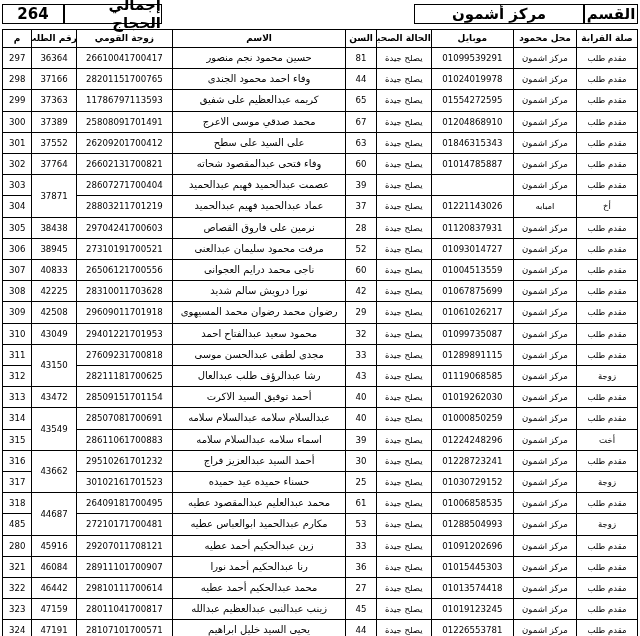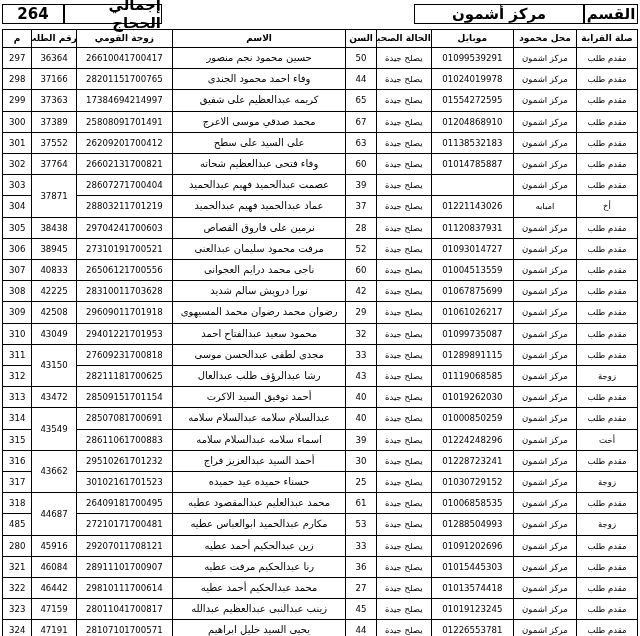--- a/index.html
+++ b/index.html
@@ -100,21 +100,21 @@
         <th>رقم الطلب</th>
         <th>م</th>
       </tr>
     </thead>
     <tbody id="tbody">
         <tr>
           <td class="">مقدم طلب</td>
           <td class="">مركز اشمون</td>
           <td class="num">01099539291</td>
           <td class="">يصلح جيدة</td>
-          <td class="num">50</td>
+          <td class="num">81</td>
           <td class="name">حسين محمود نجم منصور</td>
           <td class="num">26610041700417</td>
           <td class="num">36364</td>
           <td class="num">297</td>
         </tr>
         <tr>
           <td class="">مقدم طلب</td>
           <td class="">مركز اشمون</td>
           <td class="num">01024019978</td>
           <td class="">يصلح جيدة</td>
@@ -124,53 +124,53 @@
           <td class="num">37166</td>
           <td class="num">298</td>
         </tr>
         <tr>
           <td class="">مقدم طلب</td>
           <td class="">مركز اشمون</td>
           <td class="num">01554272595</td>
           <td class="">يصلح جيدة</td>
           <td class="num">65</td>
           <td class="name">كريمه عبدالعظيم على شفيق</td>
-          <td class="num">17384694214997</td>
+          <td class="num">11786797113593</td>
           <td class="num">37363</td>
           <td class="num">299</td>
         </tr>
         <tr>
           <td class="">مقدم طلب</td>
           <td class="">مركز اشمون</td>
           <td class="num">01204868910</td>
           <td class="">يصلح جيدة</td>
           <td class="num">67</td>
           <td class="name">محمد صدقي موسى الاعرج</td>
           <td class="num">25808091701491</td>
           <td class="num">37389</td>
           <td class="num">300</td>
         </tr>
         <tr>
           <td class="">مقدم طلب</td>
           <td class="">مركز اشمون</td>
-          <td class="num">01138532183</td>
+          <td class="num">01846315343</td>
           <td class="">يصلح جيدة</td>
           <td class="num">63</td>
           <td class="name">على السيد على سطح</td>
           <td class="num">26209201700412</td>
           <td class="num">37552</td>
           <td class="num">301</td>
         </tr>
         <tr>
           <td class="">مقدم طلب</td>
           <td class="">مركز اشمون</td>
           <td class="num">01014785887</td>
           <td class="">يصلح جيدة</td>
           <td class="num">60</td>
-          <td class="name">وفاء فتحى عبدالعظيم شحاته</td>
+          <td class="name">وفاء فتحى عبدالمقصود شحاته</td>
           <td class="num">26602131700821</td>
           <td class="num">37764</td>
           <td class="num">302</td>
         </tr>
         <tr>
           <td class="">مقدم طلب</td>
           <td class="">مركز اشمون</td>
           <td class="num"></td>
           <td class="">يصلح جيدة</td>
           <td class="num">39</td>
@@ -360,21 +360,21 @@
           <td class="num">29207011708121</td>
           <td class="num">45916</td>
           <td class="num">280</td>
         </tr>
         <tr>
           <td class="">مقدم طلب</td>
           <td class="">مركز اشمون</td>
           <td class="num">01015445303</td>
           <td class="">يصلح جيدة</td>
           <td class="num">36</td>
-          <td class="name">رنا عبدالحكيم مرفت عطيه</td>
+          <td class="name">رنا عبدالحكيم أحمد نورا</td>
           <td class="num">28911101700907</td>
           <td class="num">46084</td>
           <td class="num">321</td>
         </tr>
         <tr>
           <td class="">مقدم طلب</td>
           <td class="">مركز اشمون</td>
           <td class="num">01013574418</td>
           <td class="">يصلح جيدة</td>
           <td class="num">27</td>

